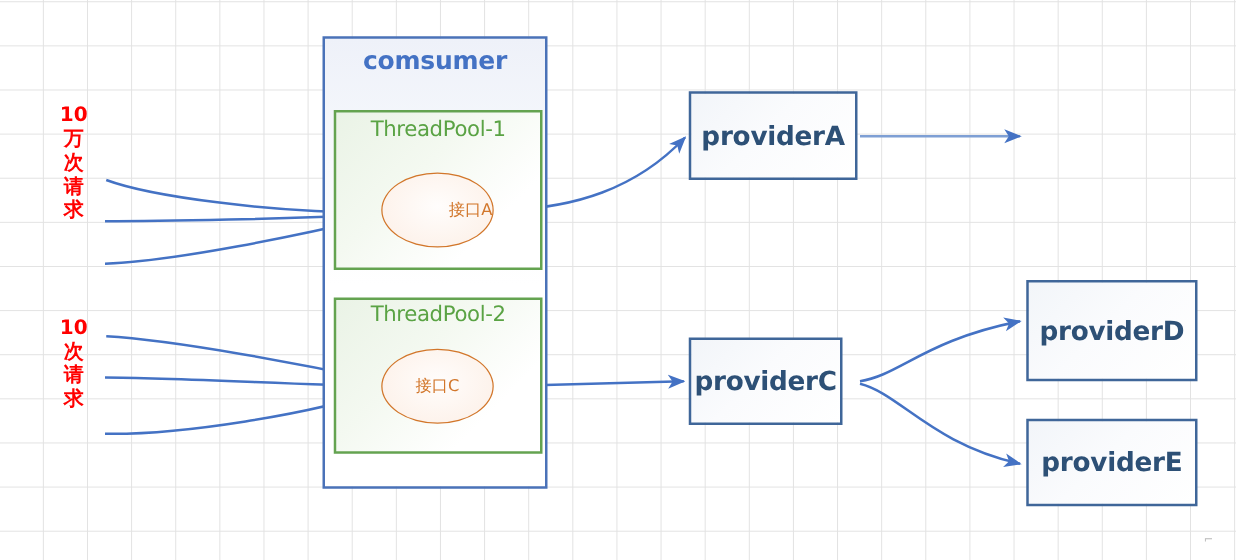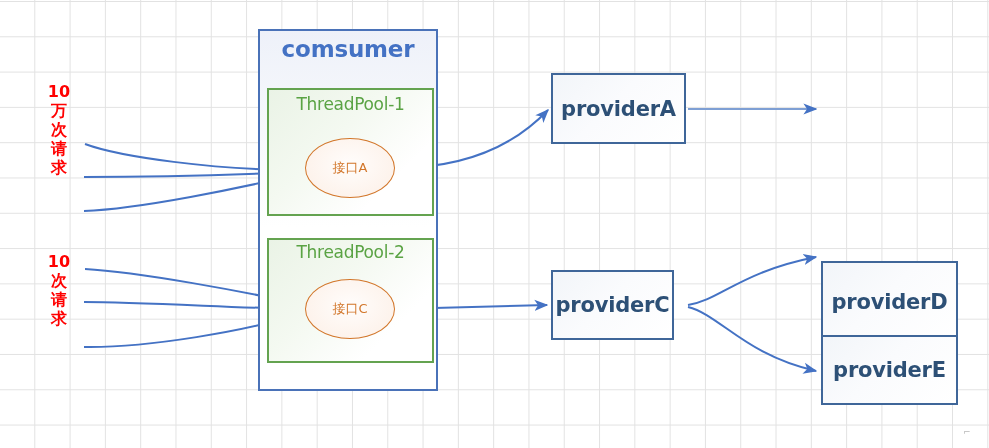--- a/index.html
+++ b/index.html
@@ -38,21 +38,21 @@
     border: 2px solid #4a72b8;
     background: linear-gradient(to bottom, #eef1f9 0%, #f7f9fc 28%, #ffffff 55%);
     box-sizing: border-box;
   }
   .consumer-title {
     position: absolute;
     left: 258px;
     top: 36px;
     width: 180px;
     text-align: center;
-    font-size: 23px;
+    font-size: 20px;
     font-weight: bold;
     color: #4472c4;
     letter-spacing: -0.2px;
   }
   
   .pool-box {
     position: absolute;
     border: 2px solid #64a350;
     background: linear-gradient(135deg, #eaf3e6 0%, #f4f9f1 40%, #ffffff 75%);
     box-sizing: border-box;
@@ -78,40 +78,40 @@
     border: 1.6px solid #d2762a;
     border-radius: 50%;
     background: radial-gradient(ellipse at 50% 45%, #fffdfc 0%, #fdf3ec 70%, #fbeadf 100%);
     display: flex;
     align-items: center;
     justify-content: center;
     font-size: 13px;
     color: #d2762a;
     box-sizing: border-box;
   }
-  .iface-a { left: 305px; top: 138px; }
+  .iface-a { left: 305px; top: 138px; justify-content: flex-end; }
   .iface-c { left: 305px; top: 279px; }
   
   .provider {
     position: absolute;
     border: 2px solid #3f6699;
     background: linear-gradient(135deg, #f2f5f9 0%, #fafbfd 45%, #ffffff 100%);
     display: flex;
     align-items: center;
     justify-content: center;
     font-size: 21px;
     font-weight: bold;
     color: #2d5076;
     box-sizing: border-box;
     letter-spacing: -0.2px;
   }
   .prov-a { left: 551px; top: 73px;  width: 135px; height: 71px; }
   .prov-b { left: 821px; top: 74px;  width: 137px; height: 70px; }
   .prov-c { left: 551px; top: 270px; width: 123px; height: 70px; }
-  .prov-d { left: 821px; top: 224px; width: 137px; height: 81px; margin-top: 37px; }
+  .prov-d { left: 821px; top: 224px; width: 137px; height: 81px; }
   .prov-e { left: 821px; top: 335px; width: 137px; height: 70px; }
   
   .req-label {
     position: absolute;
     width: 34px;
     text-align: center;
     font-size: 16px;
     font-weight: bold;
     color: #ff0000;
     line-height: 1.18;

